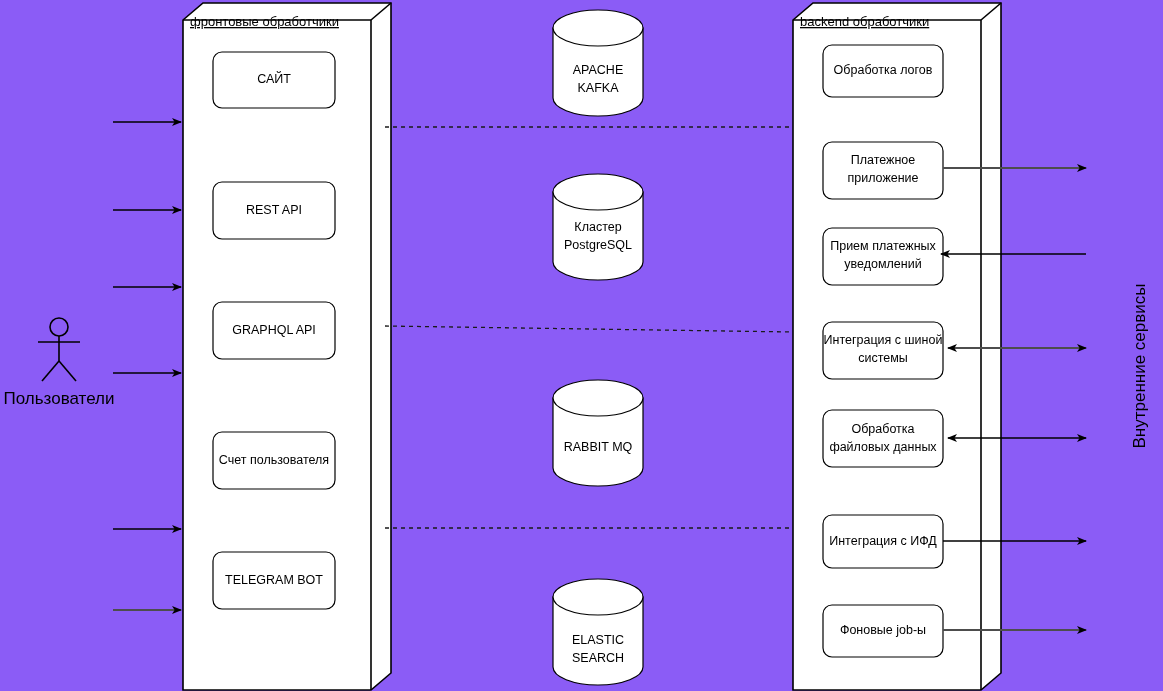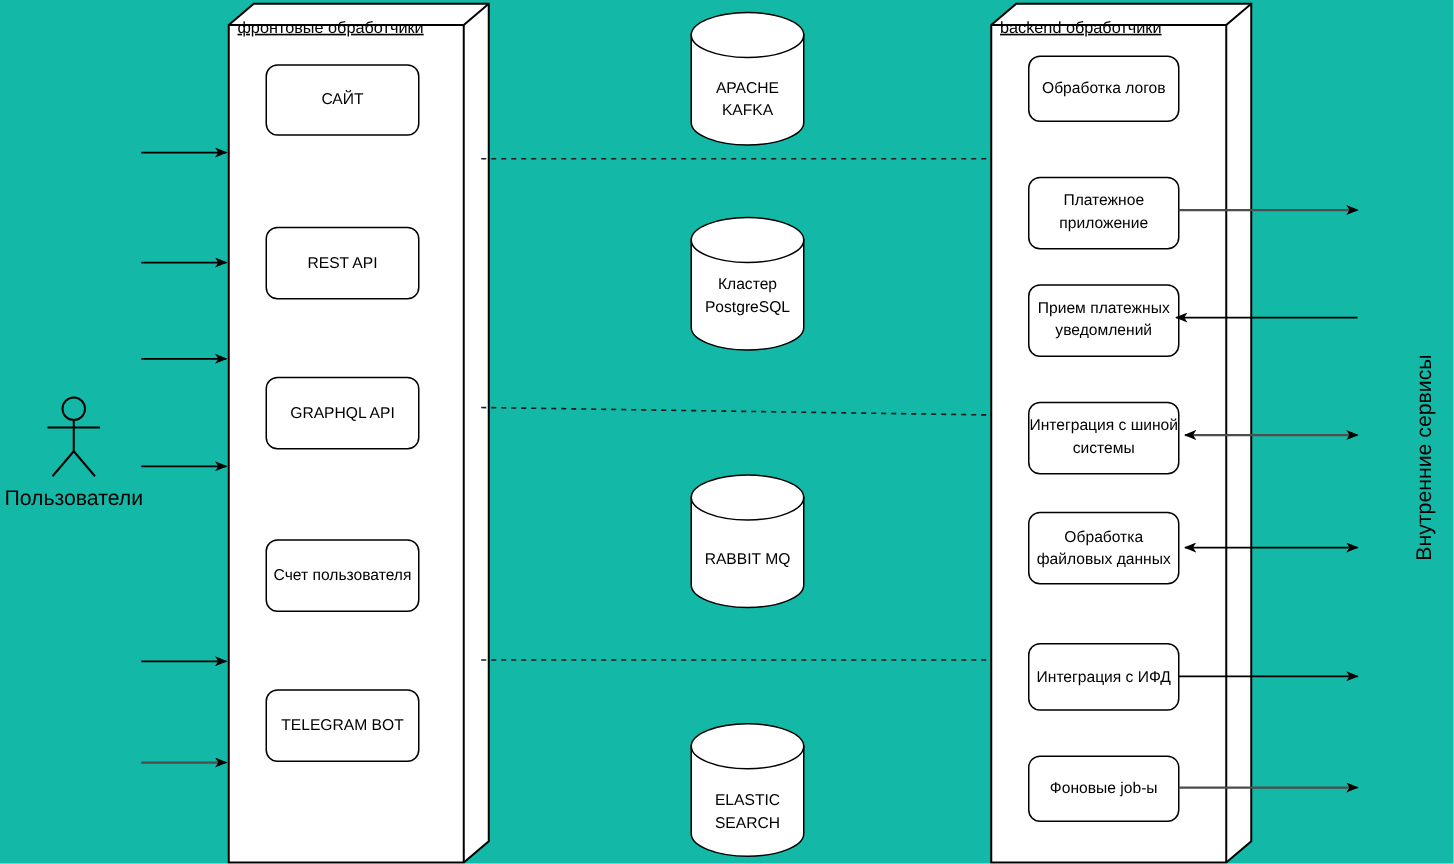--- a/index.html
+++ b/index.html
@@ -8,21 +8,21 @@
     padding: 0;
     background: #ffffff;
   }
   body {
     font-family: "Liberation Sans", sans-serif;
   }
   #canvas {
     position: relative;
     width: 1163px;
     height: 691px;
-    background: #14b8a6;
+    background: #8b5cf6;
     overflow: hidden;
   }
   #canvas svg {
     position: absolute;
     top: 0;
     left: 0;
     width: 1163px;
     height: 691px;
   }
   .shape-label {

